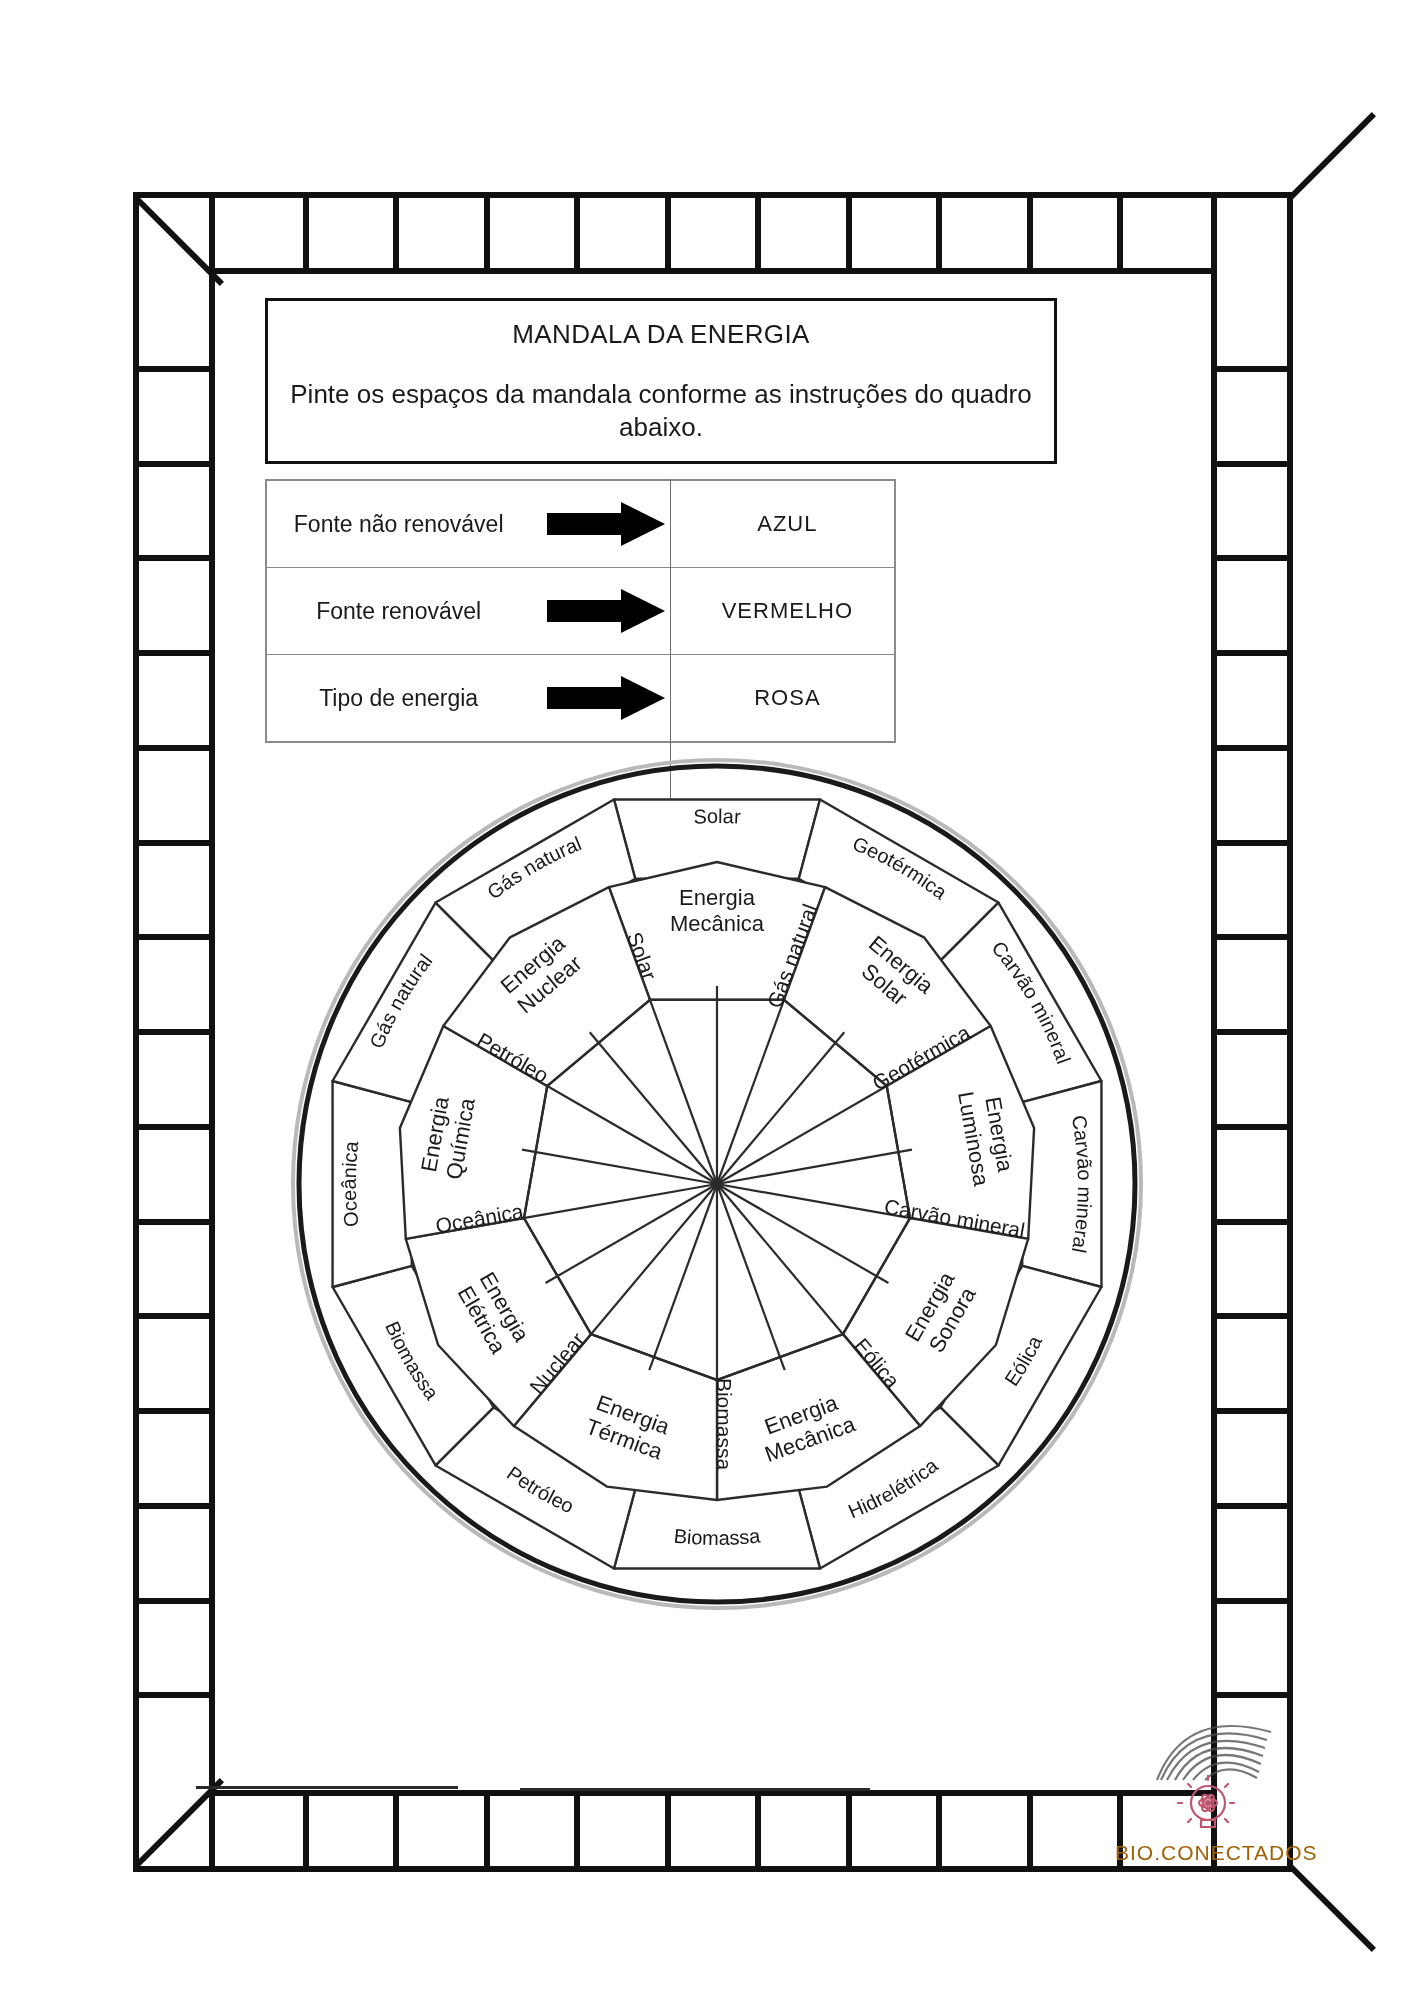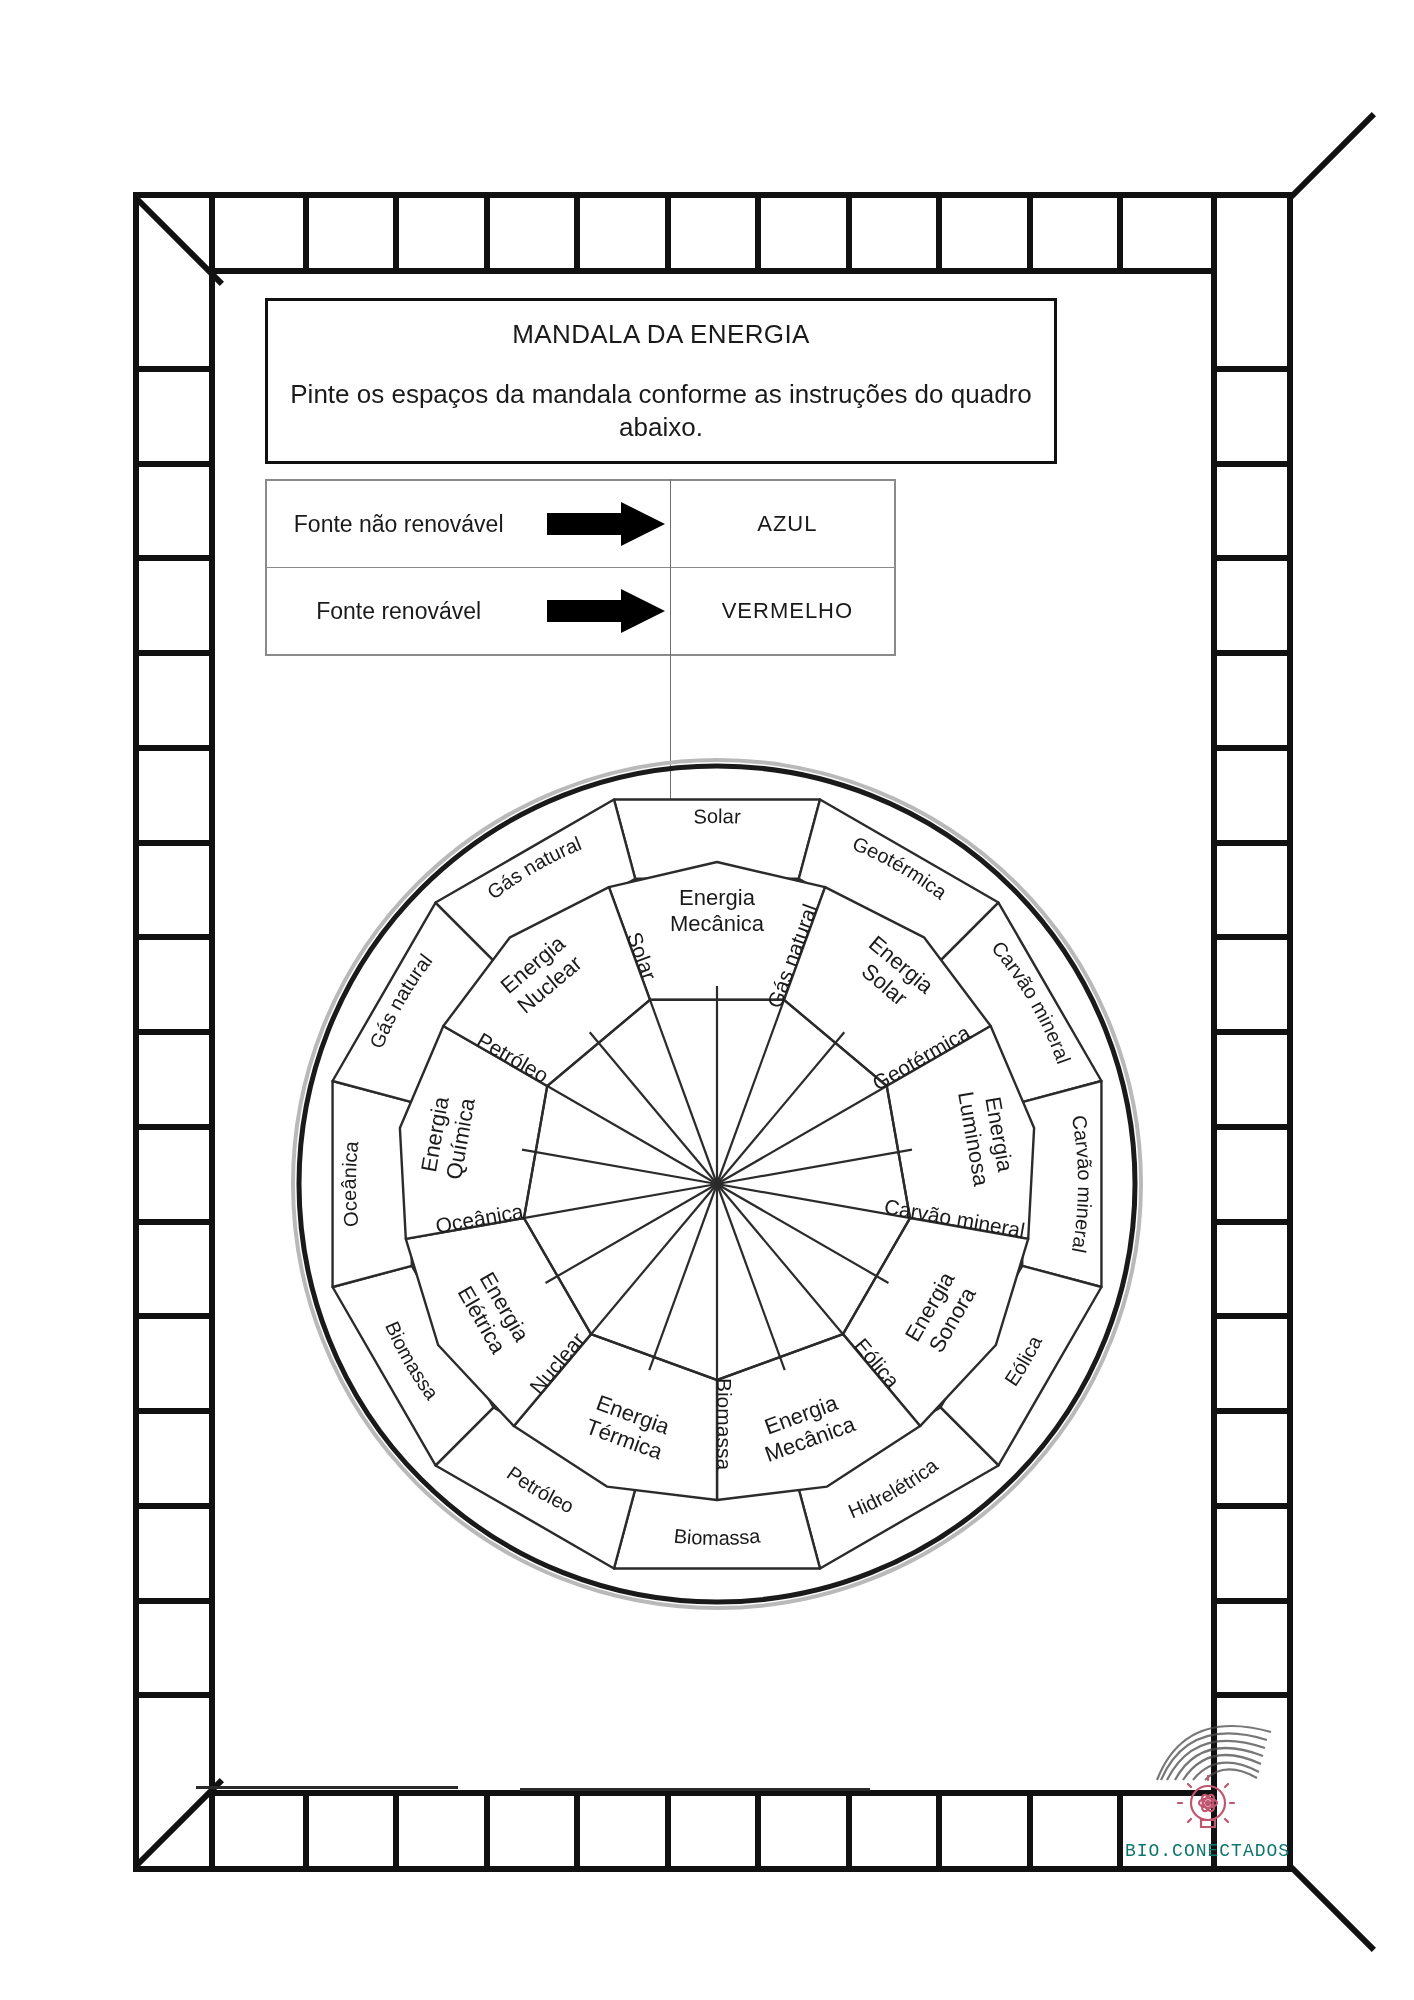--- a/index.html
+++ b/index.html
@@ -193,24 +193,24 @@
 
   
   #logo {
     position: absolute;
     left: 1115px;
     top: 1775px;
     width: 185px;
     text-align: center;
   }
   #logo-word {
-    font-size: 18px;
+    font-size: 21px;
     letter-spacing: 1px;
-    color: #0f766e;
-    font-family: Liberation Mono, monospace;
+    color: #a16207;
+    font-family: Liberation Sans, sans-serif;
   }
   #logo-mark { height: 66px; position: relative; }
   
   #scan-arc {
     position: absolute;
     left: 1155px;
     top: 1706px;
     width: 120px;
     height: 76px;
     overflow: hidden;
@@ -309,20 +309,30 @@
       </div>
       <div class="legend-row">
         <div class="legend-source">Fonte renovável</div>
         <div class="legend-arrow-cell">
           <div class="arrow">
             <span class="shaft"></span>
             <span class="head"></span>
           </div>
         </div>
         <div class="legend-color">VERMELHO</div>
+      </div>
+      <div class="legend-row">
+        <div class="legend-source">Tipo de energia</div>
+        <div class="legend-arrow-cell">
+          <div class="arrow">
+            <span class="shaft"></span>
+            <span class="head"></span>
+          </div>
+        </div>
+        <div class="legend-color">ROSA</div>
       </div>
     </div>
   <div id="legend-vrule"></div>
 
   <div id="mandala">
       <svg width="880" height="880" viewBox="0 0 880 880">
         <circle cx="440" cy="440" r="424" class="mandala-rim-ghost"></circle>
         <circle cx="440" cy="440" r="418" class="mandala-rim"></circle>
         <path class="mandala-seg" d="M336.9900200491968,55.56152113695083 L543.0099799508033,55.56152113695083 L521.7868182523966,134.76743889265447 L358.21318174760347,134.7674388926544 Z"></path>
         <path class="mandala-seg" d="M543.0099799508033,55.56152113695083 L721.4284989122459,158.5715010877541 L663.445742854949,216.554257145051 L521.7868182523966,134.76743889265447 Z"></path>

